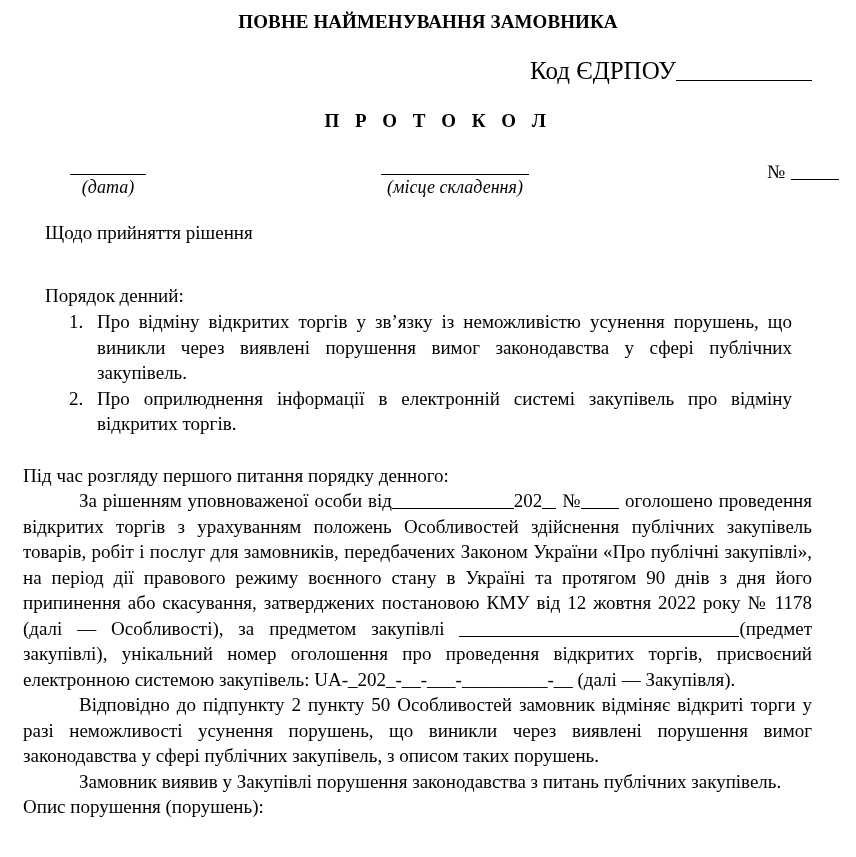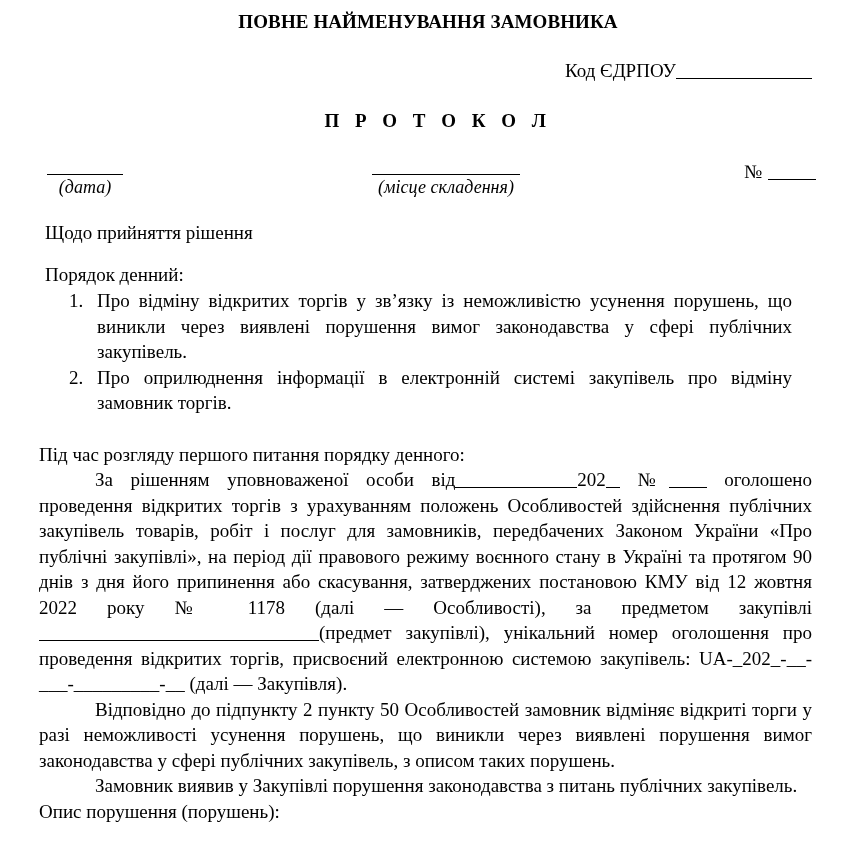--- a/index.html
+++ b/index.html
@@ -31,21 +31,21 @@
     font-size: 19px;
     line-height: 25px;
     letter-spacing: 0.1px;
   }
 
   
   .edrpou-row {
     margin-top: 26px;
     padding-right: 44px;
     text-align: right;
-    font-size: 19px;
+    font-size: 25px;
     line-height: 22px;
   }
   .edrpou-row .fill-line {
     display: inline-block;
     width: 136px;
     border-bottom: 1.6px solid #000;
     vertical-align: -2px;
   }
 
   
@@ -56,59 +56,60 @@
     font-size: 19px;
     letter-spacing: 5.5px;
     padding-left: 20px;
   }
 
   
   .meta-row {
     position: relative;
     height: 48px;
     margin-top: 27px;
+    margin-left: 23px;
   }
   .meta-cell {
     position: absolute;
     text-align: center;
   }
   .meta-cell .rule {
     border-bottom: 1.6px solid #000;
     height: 15px;
   }
   .meta-cell .caption {
     font-style: italic;
     font-size: 18px;
     line-height: 20px;
     padding-top: 2px;
     white-space: nowrap;
   }
   .meta-date  { left: 47px;  width: 76px; }
-  .meta-place { left: 372px; width: 148px; }
+  .meta-place { left: 358px; width: 148px; }
   .meta-num   { left: 744px; top: 2px; font-size: 19px; white-space: nowrap; }
   .meta-num .fill-line {
     display: inline-block;
     width: 48px;
     border-bottom: 1.6px solid #000;
     vertical-align: -2px;
     margin-left: 6px;
   }
 
   
   .subject {
     margin-top: 13px;
     margin-left: 45px;
     font-weight: normal;
     font-size: 19px;
     line-height: 25px;
   }
 
   
   .agenda-label {
-    margin-top: 17px;
+    margin-top: 38px;
     margin-left: 45px;
     font-size: 19px;
     line-height: 26px;
   }
   ol.agenda {
     margin: 0;
     padding: 0 64px 0 0;
     list-style: none;
     counter-reset: agenda;
   }
@@ -126,21 +127,21 @@
     content: counter(agenda) ".";
     position: absolute;
     left: 24px;
     top: 0;
     font-size: 19px;
   }
 
   
   .body-block {
     margin-top: 26px;
-    padding: 0 44px 0 39px;
+    padding: 0 44px 0 23px;
   }
   p.para {
     margin: 0;
     font-size: 19px;
     line-height: 25.5px;
     text-align: justify;
     text-justify: inter-word;
   }
   p.para.indent { text-indent: 56px; }
   p.para.noindent { text-indent: 0; }
@@ -186,21 +187,21 @@
     </div>
   </div>
 
   <div class="subject">
     <div>Щодо прийняття рішення</div>
   </div>
 
   <div class="agenda-label">Порядок денний:</div>
   <ol class="agenda">
     <li>Про відміну відкритих торгів у зв’язку із неможливістю усунення порушень, що виникли через виявлені порушення вимог законодавства у сфері публічних закупівель.</li>
-    <li>Про оприлюднення інформації в електронній системі закупівель про відміну замовник торгів.</li>
+    <li>Про оприлюднення інформації в електронній системі закупівель про відміну відкритих торгів.</li>
   </ol>
 
   <div class="body-block">
 
     <p class="para noindent">Під час розгляду першого питання порядку денного:</p>
 
     <p class="para indent"><span>За рішенням уповноваженої особи від</span><span class="inline-fill fill-date"></span><span>202</span><span class="inline-fill fill-yearsfx"></span> <span>№</span><span class="inline-fill fill-num"></span> <span>оголошено проведення відкритих торгів з урахуванням положень Особливостей здійснення публічних закупівель товарів, робіт і послуг для замовників, передбачених Законом України «Про публічні закупівлі», на період дії правового режиму воєнного стану в Україні та протягом 90 днів з дня його припинення або скасування, затверджених постановою КМУ від 12 жовтня 2022 року № 1178 (далі — Особливості), за предметом закупівлі</span> <span class="inline-fill fill-subject"></span><span class="ital">(предмет закупівлі)</span><span>, унікальний номер оголошення про проведення відкритих торгів, присвоєний електронною системою закупівель: UA-_202_-__-___-_________-__ (далі — Закупівля).</span></p>
 
     <p class="para indent">Відповідно до підпункту 2 пункту 50 Особливостей замовник відміняє відкриті торги у разі неможливості усунення порушень, що виникли через виявлені порушення вимог законодавства у сфері публічних закупівель, з описом таких порушень.</p>
 

